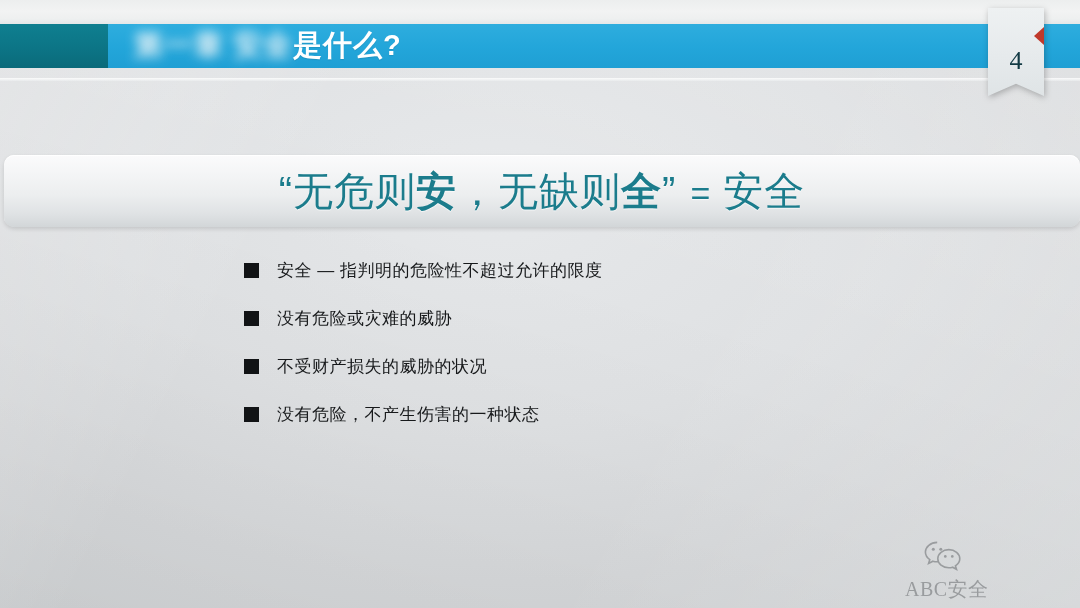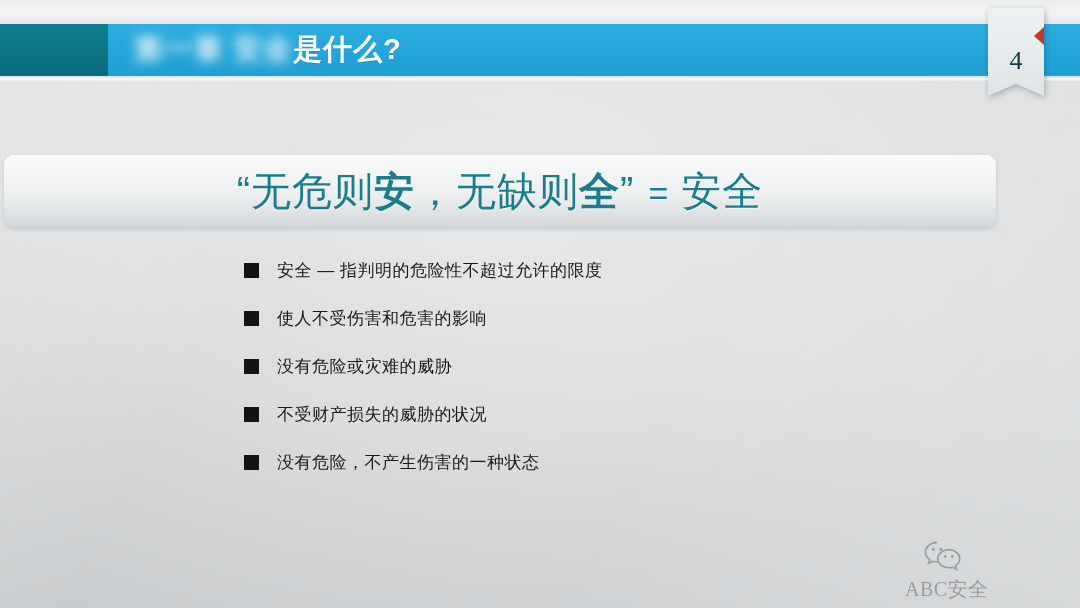--- a/index.html
+++ b/index.html
@@ -37,21 +37,21 @@
     position: absolute;
     left: 0; top: 0;
     width: 1080px; height: 24px;
     background: linear-gradient(180deg, #eceeee 0%, #f2f3f3 45%, #eef0f0 78%, #e4e7e8 100%);
   }
 
   
   .header-bar {
     position: absolute;
     left: 0; top: 24px;
-    width: 1080px; height: 52px;
+    width: 1080px; height: 44px;
     display: flex;
     align-items: stretch;
   }
   .header-block-left {
     width: 108px;
     background: linear-gradient(180deg, #0f7f90 0%, #0c7586 55%, #0a6a7a 100%);
   }
   .header-block-right {
     flex: 1;
     background: linear-gradient(180deg, #2eadde 0%, #23a6da 52%, #1f9fd4 100%);
@@ -107,21 +107,21 @@
     text-align: center;
     font-size: 26px;
     color: #123a44;
     font-family: "Liberation Serif", "DejaVu Serif", serif;
   }
 
   
   .headline-banner {
     position: absolute;
     left: 4px; top: 155px;
-    width: 992px; height: 72px;
+    width: 1076px; height: 72px;
     border-radius: 10px;
     background: linear-gradient(180deg, #fbfbfc 0%, #f4f5f6 26%, #eceeef 56%, #dfe2e4 82%, #d2d6d8 100%);
     box-shadow: 0 2px 4px rgba(0,0,0,0.13), inset 0 1px 0 rgba(255,255,255,0.95);
     display: flex;
     align-items: center;
     justify-content: center;
   }
   .headline-text {
     font-size: 40px;
     color: #1b7c8c;
@@ -206,24 +206,20 @@
   <div class="headline-banner">
     <div class="headline-text">
       <span>“</span><span>无危则</span><span class="hl-bold">安</span><span>，</span><span>无缺则</span><span class="hl-bold">全</span><span>”</span><span class="hl-eq">=</span><span>安全</span>
     </div>
   </div>
 
   <div class="bullet-list">
     <div class="bullet-item">
       <div class="bullet-marker"></div>
       <div class="bullet-text">安全 — 指判明的危险性不超过允许的限度</div>
-    </div>
-    <div class="bullet-item">
-      <div class="bullet-marker"></div>
-      <div class="bullet-text">使人不受伤害和危害的影响</div>
     </div>
     <div class="bullet-item">
       <div class="bullet-marker"></div>
       <div class="bullet-text">没有危险或灾难的威胁</div>
     </div>
     <div class="bullet-item">
       <div class="bullet-marker"></div>
       <div class="bullet-text">不受财产损失的威胁的状况</div>
     </div>
     <div class="bullet-item">

